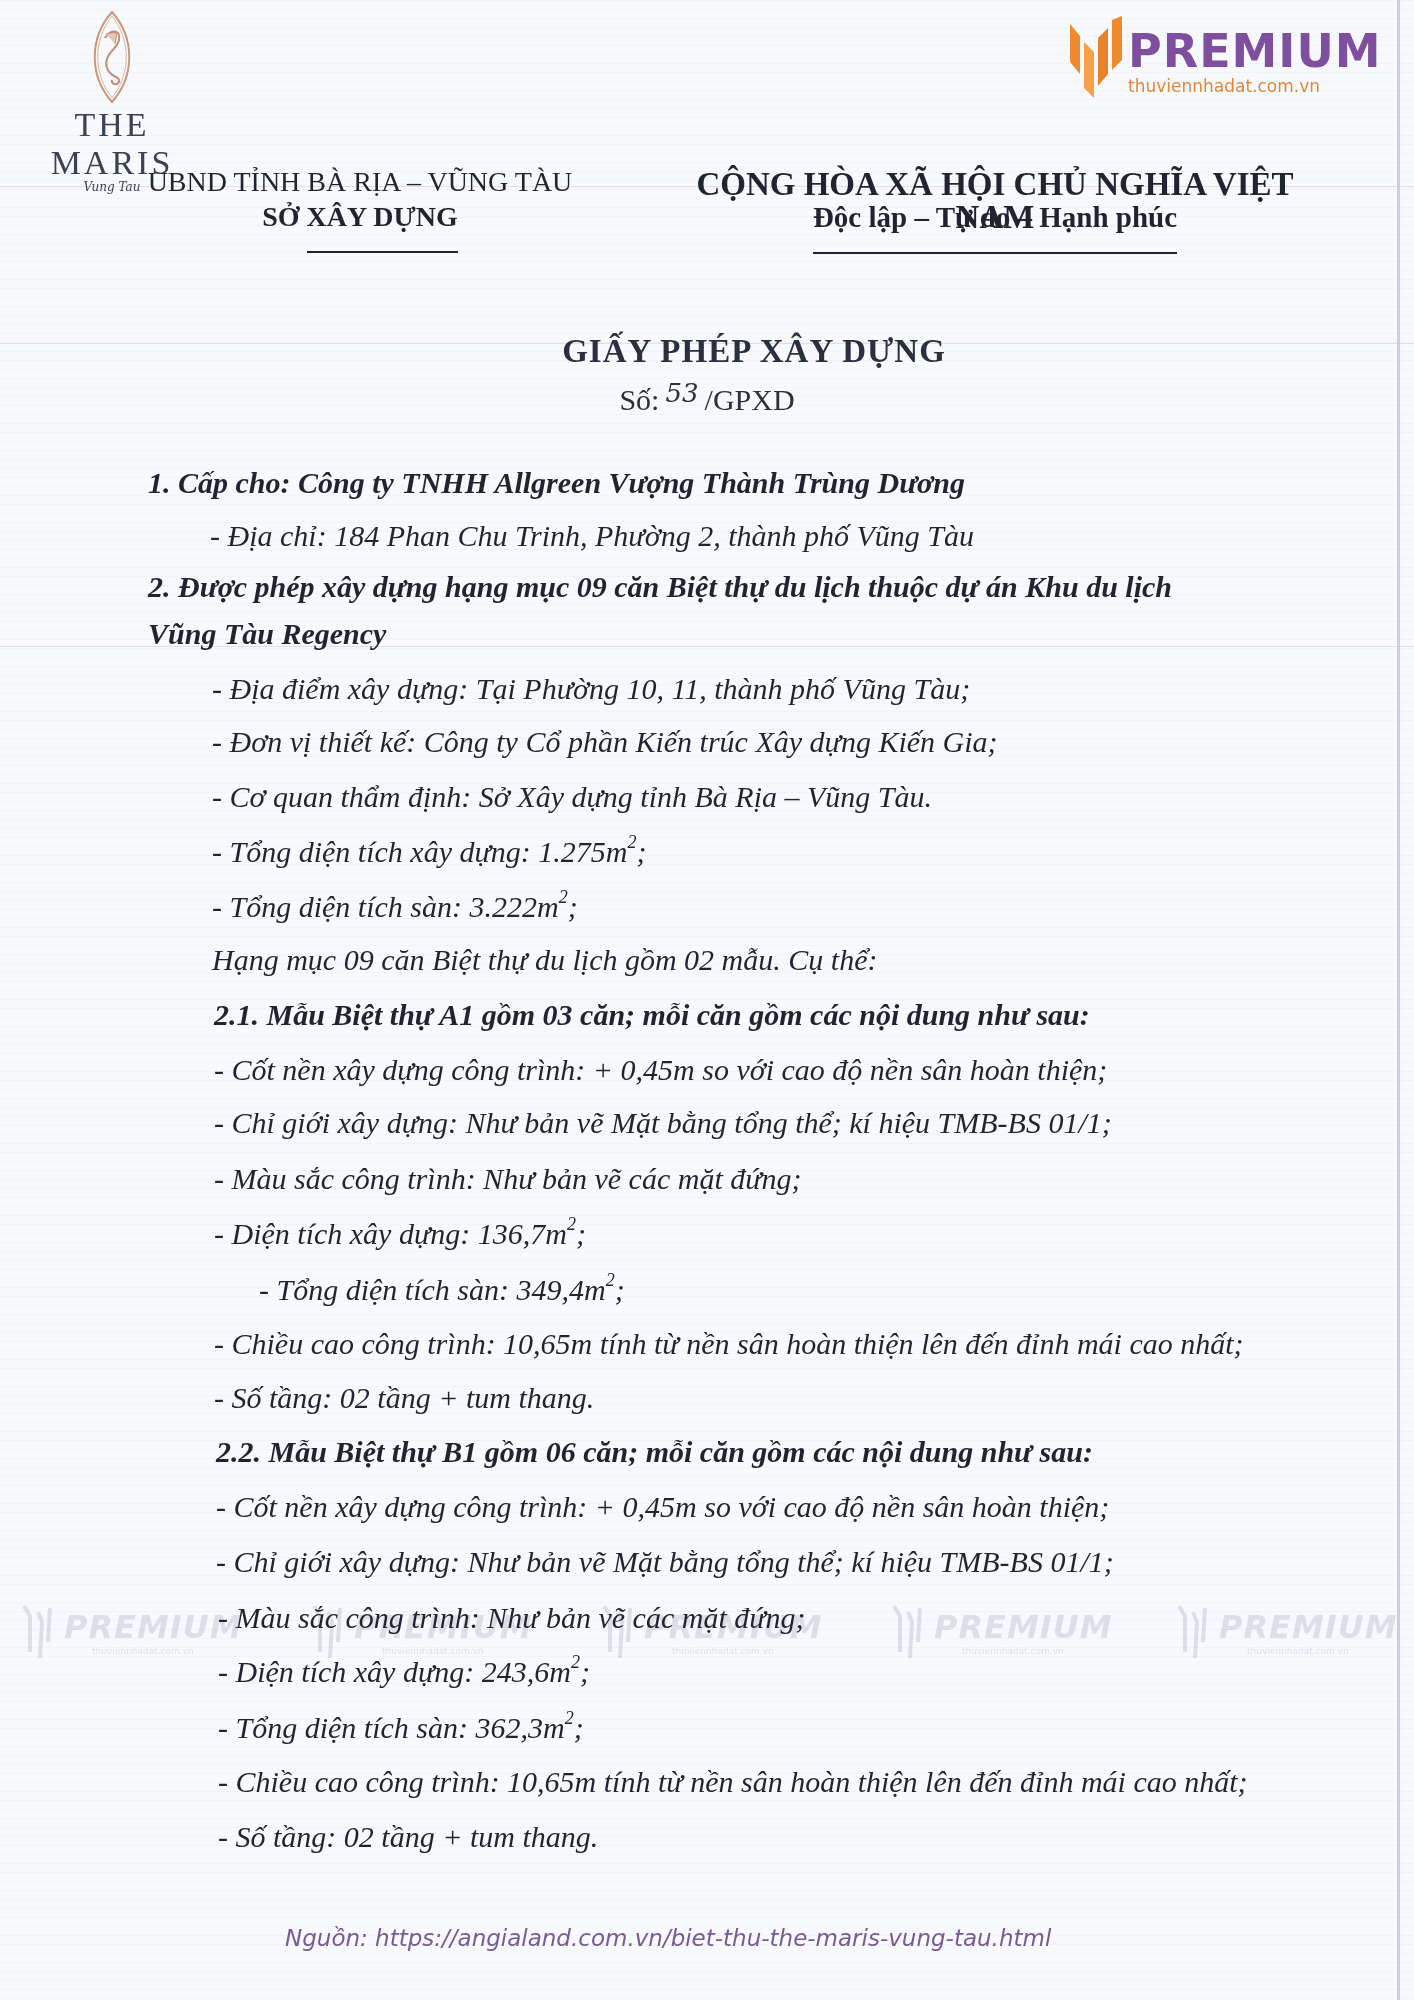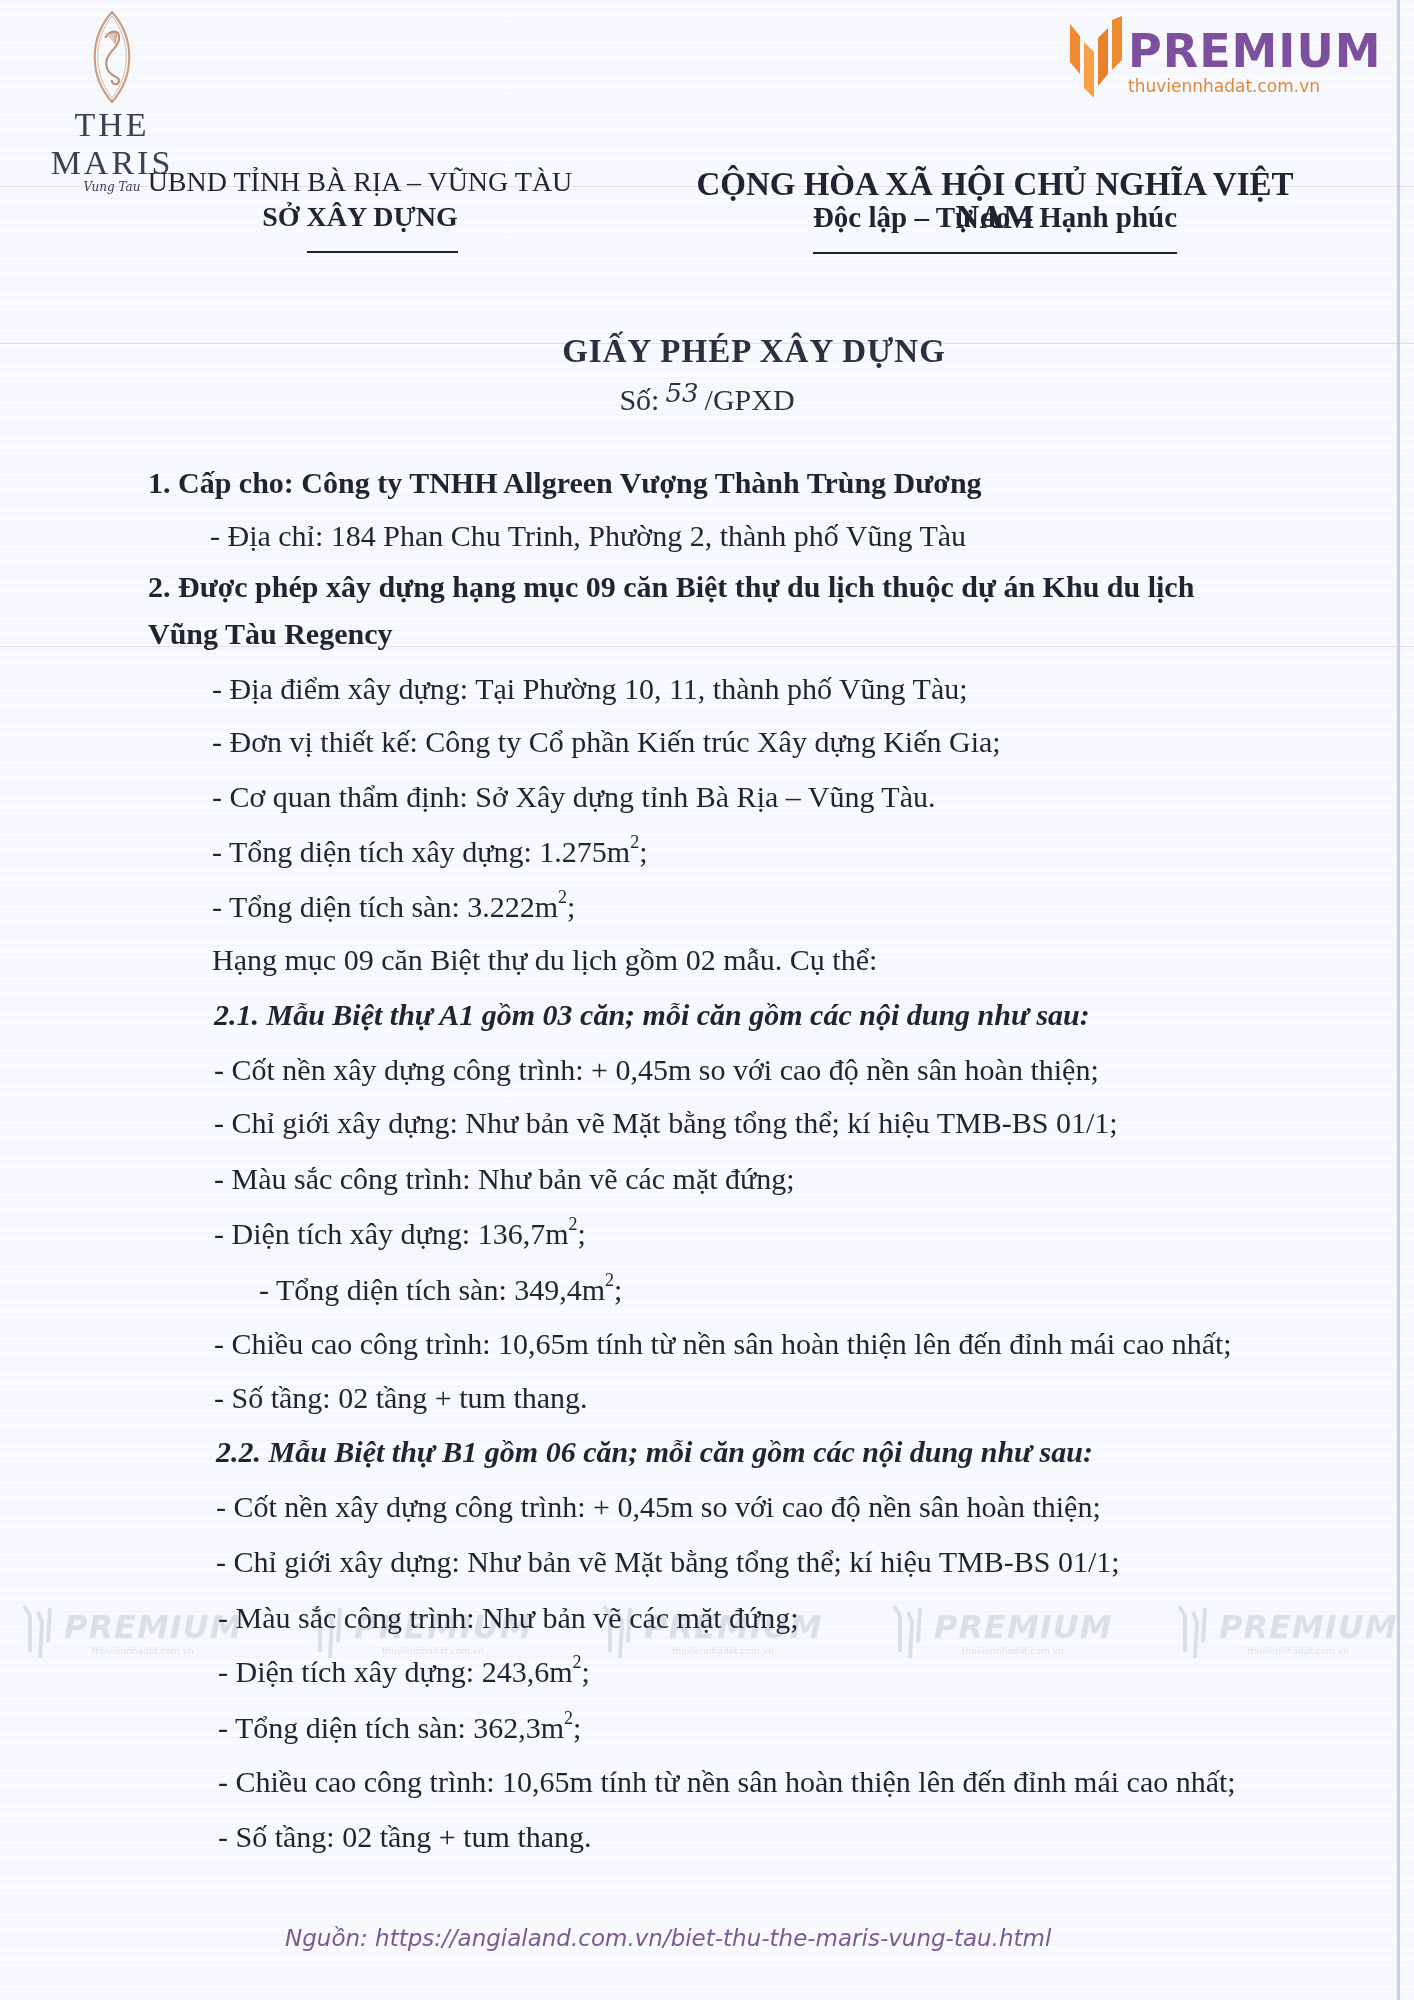--- a/index.html
+++ b/index.html
@@ -32,21 +32,21 @@
   .hdr-left-1 { left: 140px; top: 168px; width: 440px; font-size: 28px; }
   .hdr-left-2 { left: 140px; top: 203px; width: 440px; font-size: 28px; font-weight: bold; }
   .hdr-right-1 { left: 690px; top: 168px; width: 610px; font-size: 33px; font-weight: bold; }
   .hdr-right-2 { left: 690px; top: 203px; width: 610px; font-size: 29px; font-weight: bold; }
   .u { display: inline-block; border-bottom: 2px solid #1f2430; padding-bottom: 20px; }
 
   .title { position: absolute; left: 0; width: 1414px; text-align: center; top: 333px; font-size: 33px; font-weight: bold; letter-spacing: 1px; color: #2a3040; padding-left: 47px; }
   .number { position: absolute; left: 0; width: 1414px; text-align: center; top: 383px; font-size: 30px; color: #2a3040; }
   .number .hand { font-family: "DejaVu Serif", serif; font-style: italic; font-size: 26px; position: relative; top: -8px; margin: 0 6px; }
 
-  .line { position: absolute; white-space: nowrap; font-size: 30px; line-height: 1; color: #1f2430; }
+  .line { position: absolute; white-space: nowrap; font-size: 30px; line-height: 1; color: #1f2430; font-style: italic; }
   .b { font-weight: bold; }
   .bi { font-weight: bold; font-style: italic; }
   sup { font-size: 60%; vertical-align: top; position: relative; top: -4px; }
 
   .wm { position: absolute; top: 1602px; width: 240px; height: 58px; opacity: 0.28; }
   .wm .wm-word { position: absolute; left: 44px; top: 6px; font-family: "DejaVu Sans", sans-serif; font-weight: bold; font-style: italic; font-size: 32px; color: #9aa0ad; letter-spacing: 1px; }
   .wm .wm-sub { position: absolute; left: 72px; top: 44px; font-family: "DejaVu Sans", sans-serif; font-size: 9px; color: #9aa0ad; }
   .wm svg { position: absolute; left: 0; top: 0; }
 
   .source { position: absolute; left: 285px; top: 1925px; font-family: "DejaVu Sans", sans-serif; font-style: italic; font-size: 23px; color: #7a5994; white-space: nowrap; }

